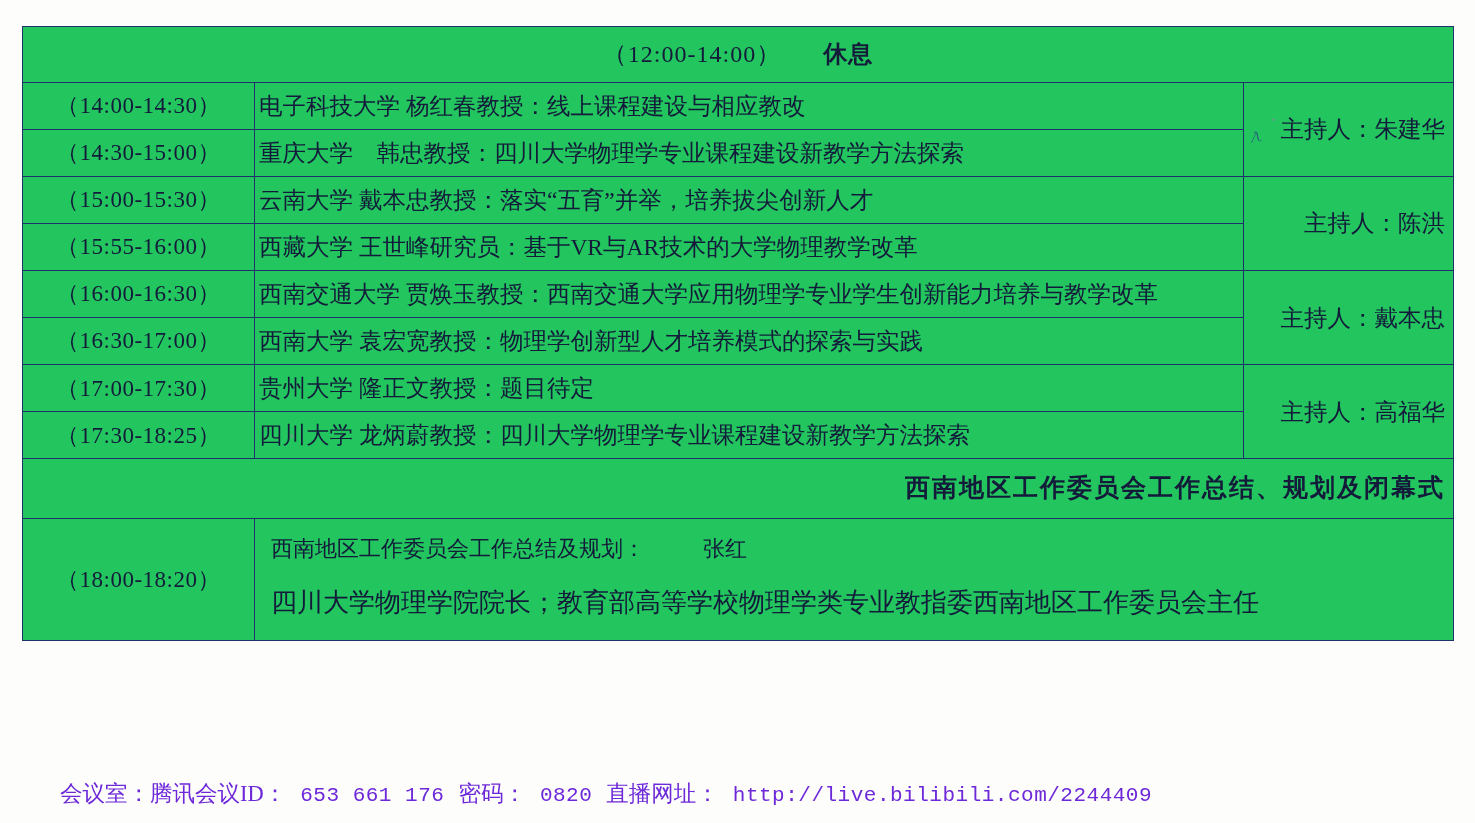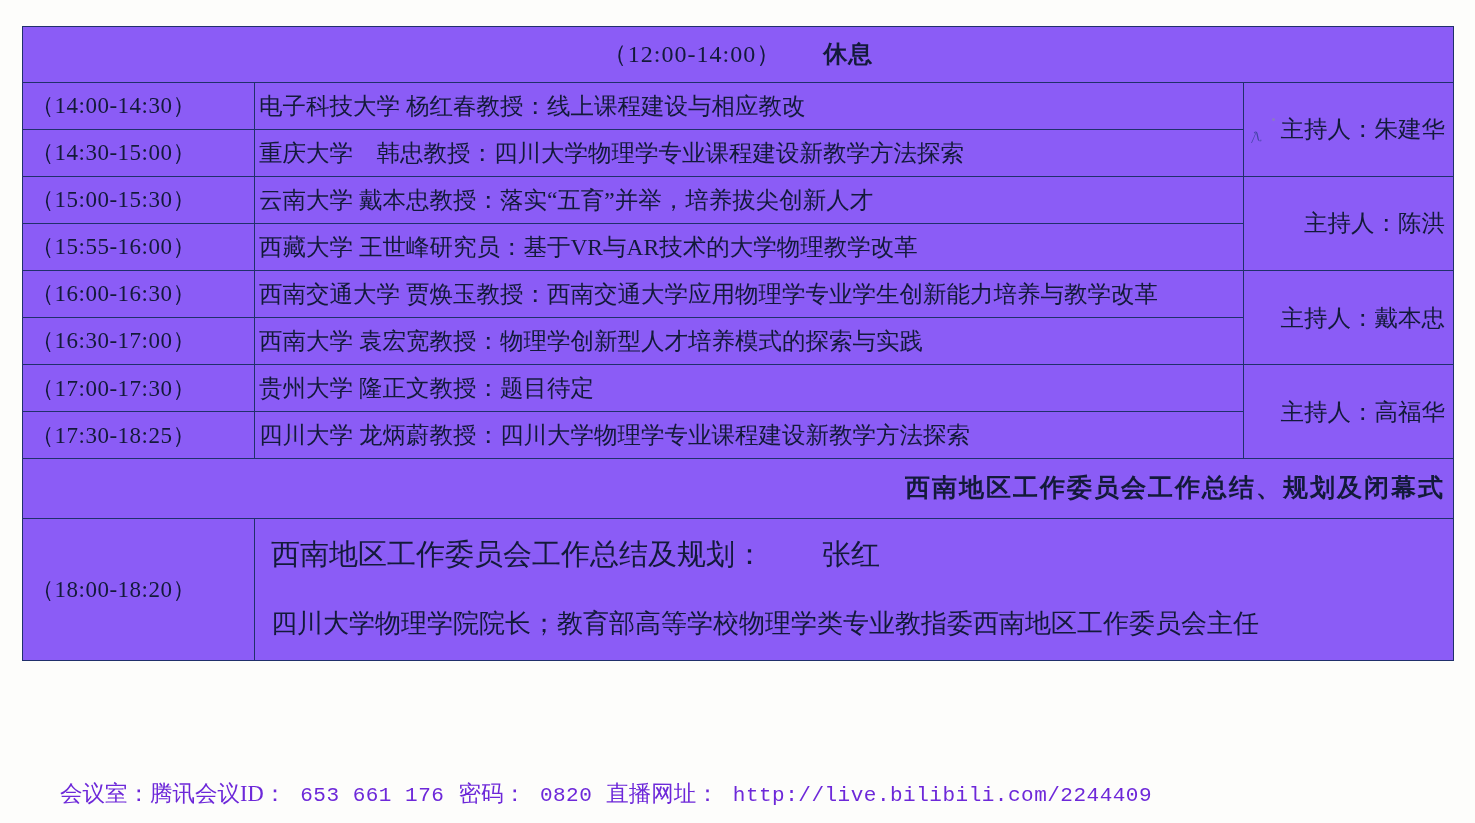--- a/index.html
+++ b/index.html
@@ -22,32 +22,33 @@
     height: 823px;
     background: #fdfdfb;
   }
   .schedule-table {
     position: absolute;
     left: 22px;
     top: 26px;
     width: 1432px;
     border-collapse: collapse;
     table-layout: fixed;
-    background: #8b5cf6;
+    background: #22c55e;
   }
   .schedule-table td {
     border: 1.6px solid #20306b;
     padding: 6px 8px;
     vertical-align: middle;
     font-size: 23px;
     line-height: 1.45;
     color: #131a3a;
   }
   td.time-cell {
     width: 232px;
+    text-align: center;
     font-family: "Liberation Serif", serif;
     font-size: 23px;
     letter-spacing: 0.5px;
     white-space: nowrap;
   }
   td.topic-cell {
     padding-left: 4px;
     font-size: 23.5px;
   }
   td.host-cell {
@@ -75,22 +76,22 @@
     text-align: right;
     font-weight: bold;
     font-size: 25px;
     letter-spacing: 2px;
     padding: 11px 8px;
   }
   td.closing-detail {
     padding: 14px 16px 18px 16px;
   }
   .closing-line1 {
-    font-size: 29px;
-    margin-bottom: 30px;
+    font-size: 22px;
+    margin-bottom: 20px;
   }
   .closing-name-gap {
     display: inline-block;
     width: 58px;
   }
   .closing-line2 {
     font-size: 26px;
   }
   .footer {
     position: absolute;

